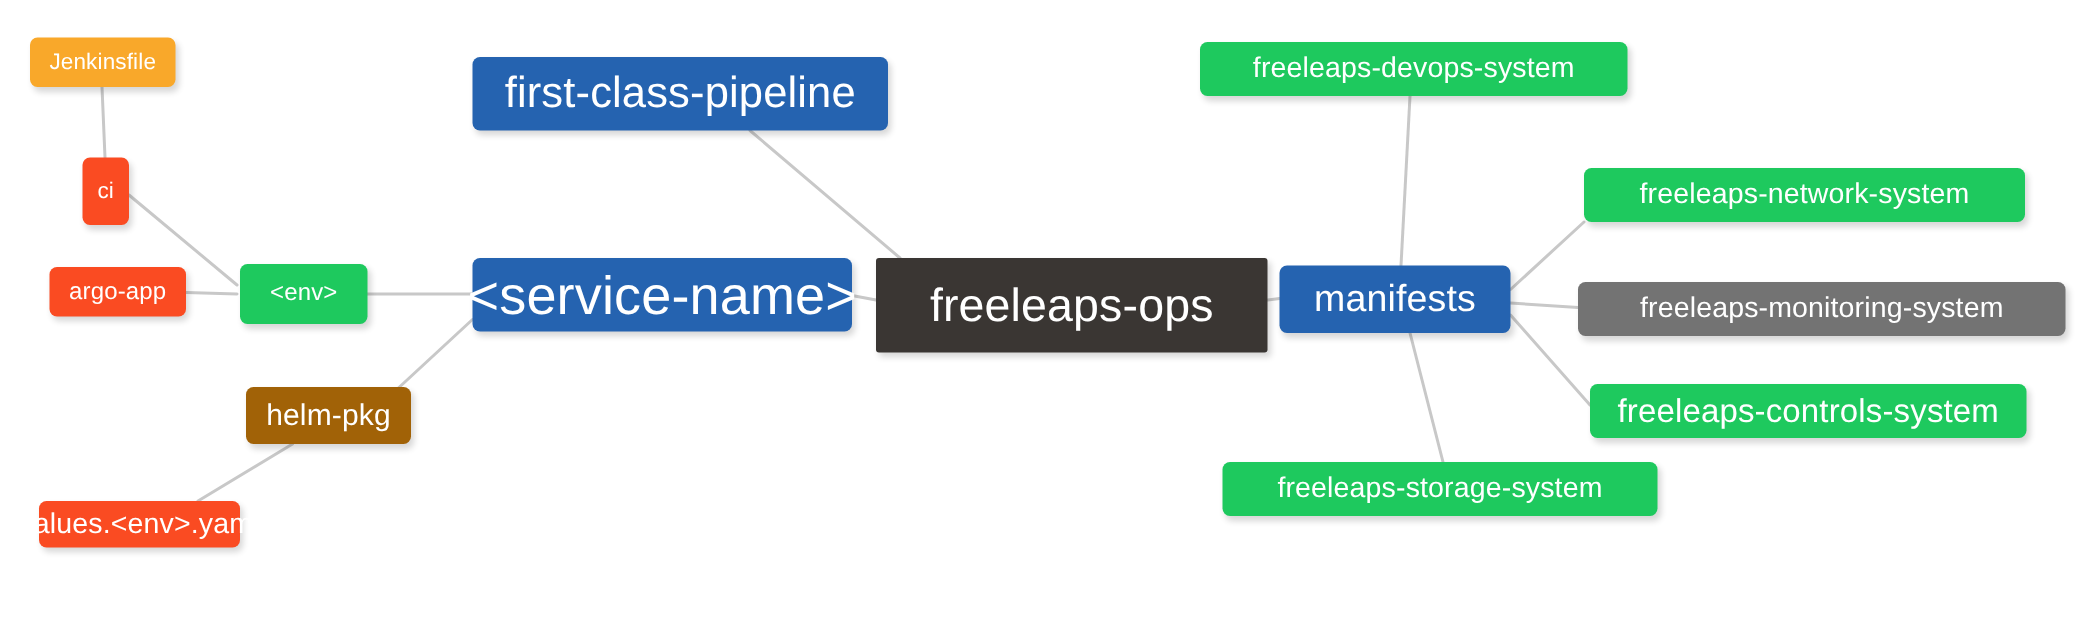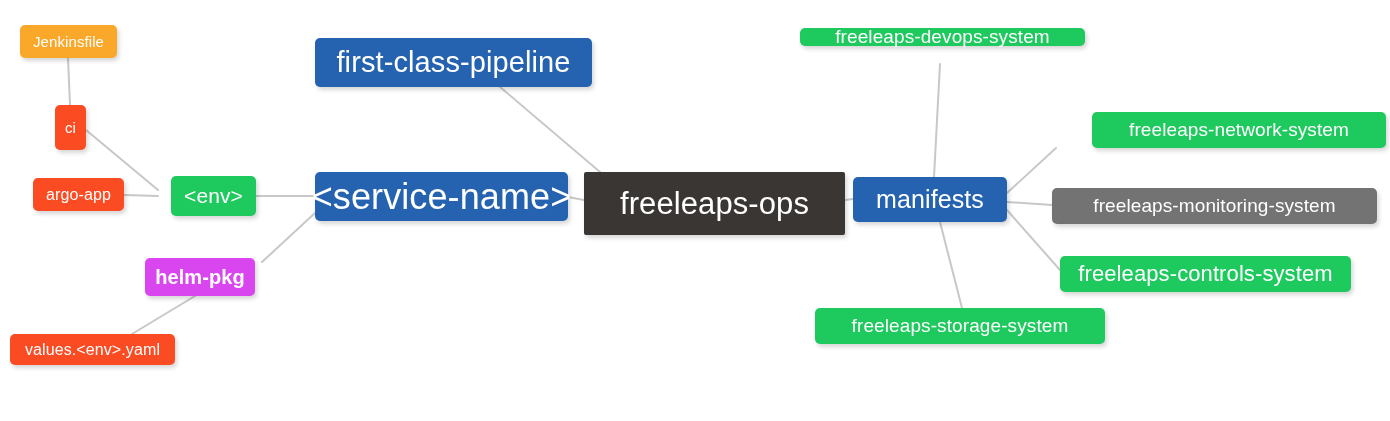--- a/index.html
+++ b/index.html
@@ -86,45 +86,45 @@
   <div id="node-layer">
       <div class="node n-orange" style="left: 20px; top: 25px; width: 97px; height: 33px; font-size: 15px; background: rgb(249, 168, 42); color: rgb(255, 255, 255); text-align: right;">
         <span>Jenkinsfile</span>
       </div>
       <div class="node n-red" style="left: 55px; top: 105px; width: 31px; height: 45px; font-size: 15px; background: rgb(250, 75, 34); color: rgb(255, 255, 255);">
         <span>ci</span>
       </div>
       <div class="node n-red" style="left: 33px; top: 178px; width: 91px; height: 33px; font-size: 16px; background: rgb(250, 75, 34); color: rgb(255, 255, 255);">
         <span>argo-app</span>
       </div>
-      <div class="node n-green" style="left: 171px; top: 176px; width: 85px; height: 40px; font-size: 21px; background: rgb(30, 201, 94); color: rgb(255, 255, 255);">
+      <div class="node n-green" style="left: 160px; top: 176px; width: 85px; height: 40px; font-size: 16px; background: rgb(30, 201, 94); color: rgb(255, 255, 255);">
         <span>&lt;env&gt;</span>
       </div>
-      <div class="node n-green" style="left: 145px; top: 258px; width: 110px; height: 38px; font-size: 20px; background: #d946ef; color: rgb(255, 255, 255); font-weight: bold;">
+      <div class="node n-green" style="left: 164px; top: 258px; width: 110px; height: 38px; font-size: 20px; background: #a16207; color: rgb(255, 255, 255);">
         <span>helm-pkg</span>
       </div>
-      <div class="node n-red" style="left: 10px; top: 334px; width: 165px; height: 31px; font-size: 16px; background: rgb(250, 75, 34); color: rgb(255, 255, 255);">
+      <div class="node n-red" style="left: 26px; top: 334px; width: 134px; height: 31px; font-size: 19px; background: rgb(250, 75, 34); color: rgb(255, 255, 255);">
         <span>values.&lt;env&gt;.yaml</span>
       </div>
       <div class="node n-blue" style="left: 315px; top: 38px; width: 277px; height: 49px; font-size: 29px; background: rgb(37, 99, 176); color: rgb(255, 255, 255);">
         <span>first-class-pipeline</span>
       </div>
       <div class="node n-blue" style="left: 315px; top: 172px; width: 253px; height: 49px; font-size: 36px; background: rgb(37, 99, 176); color: rgb(255, 255, 255);">
         <span>&lt;service-name&gt;</span>
       </div>
       <div class="node n-root" style="left: 584px; top: 172px; width: 261px; height: 63px; font-size: 31px; background: rgb(58, 54, 51); color: rgb(255, 255, 255);">
         <span>freeleaps-ops</span>
       </div>
       <div class="node n-blue" style="left: 853px; top: 177px; width: 154px; height: 45px; font-size: 25px; background: rgb(37, 99, 176); color: rgb(255, 255, 255); text-align: right;">
         <span>manifests</span>
       </div>
-      <div class="node n-green" style="left: 800px; top: 28px; width: 285px; height: 18px; font-size: 19px; background: rgb(30, 201, 94); color: rgb(255, 255, 255);">
+      <div class="node n-green" style="left: 800px; top: 28px; width: 285px; height: 36px; font-size: 19px; background: rgb(30, 201, 94); color: rgb(255, 255, 255);">
         <span>freeleaps-devops-system</span>
       </div>
-      <div class="node n-green" style="left: 1056px; top: 112px; width: 294px; height: 36px; font-size: 19px; background: rgb(30, 201, 94); color: rgb(255, 255, 255); margin-left: 36px;">
+      <div class="node n-green" style="left: 1056px; top: 112px; width: 294px; height: 36px; font-size: 19px; background: rgb(30, 201, 94); color: rgb(255, 255, 255);">
         <span>freeleaps-network-system</span>
       </div>
       <div class="node n-green" style="left: 1052px; top: 188px; width: 325px; height: 36px; font-size: 19px; background: #737373; color: rgb(255, 255, 255);">
         <span>freeleaps-monitoring-system</span>
       </div>
       <div class="node n-green" style="left: 1060px; top: 256px; width: 291px; height: 36px; font-size: 22px; background: rgb(30, 201, 94); color: rgb(255, 255, 255);">
         <span>freeleaps-controls-system</span>
       </div>
       <div class="node n-green" style="left: 815px; top: 308px; width: 290px; height: 36px; font-size: 19px; background: rgb(30, 201, 94); color: rgb(255, 255, 255); text-align: center;">
         <span>freeleaps-storage-system</span>

